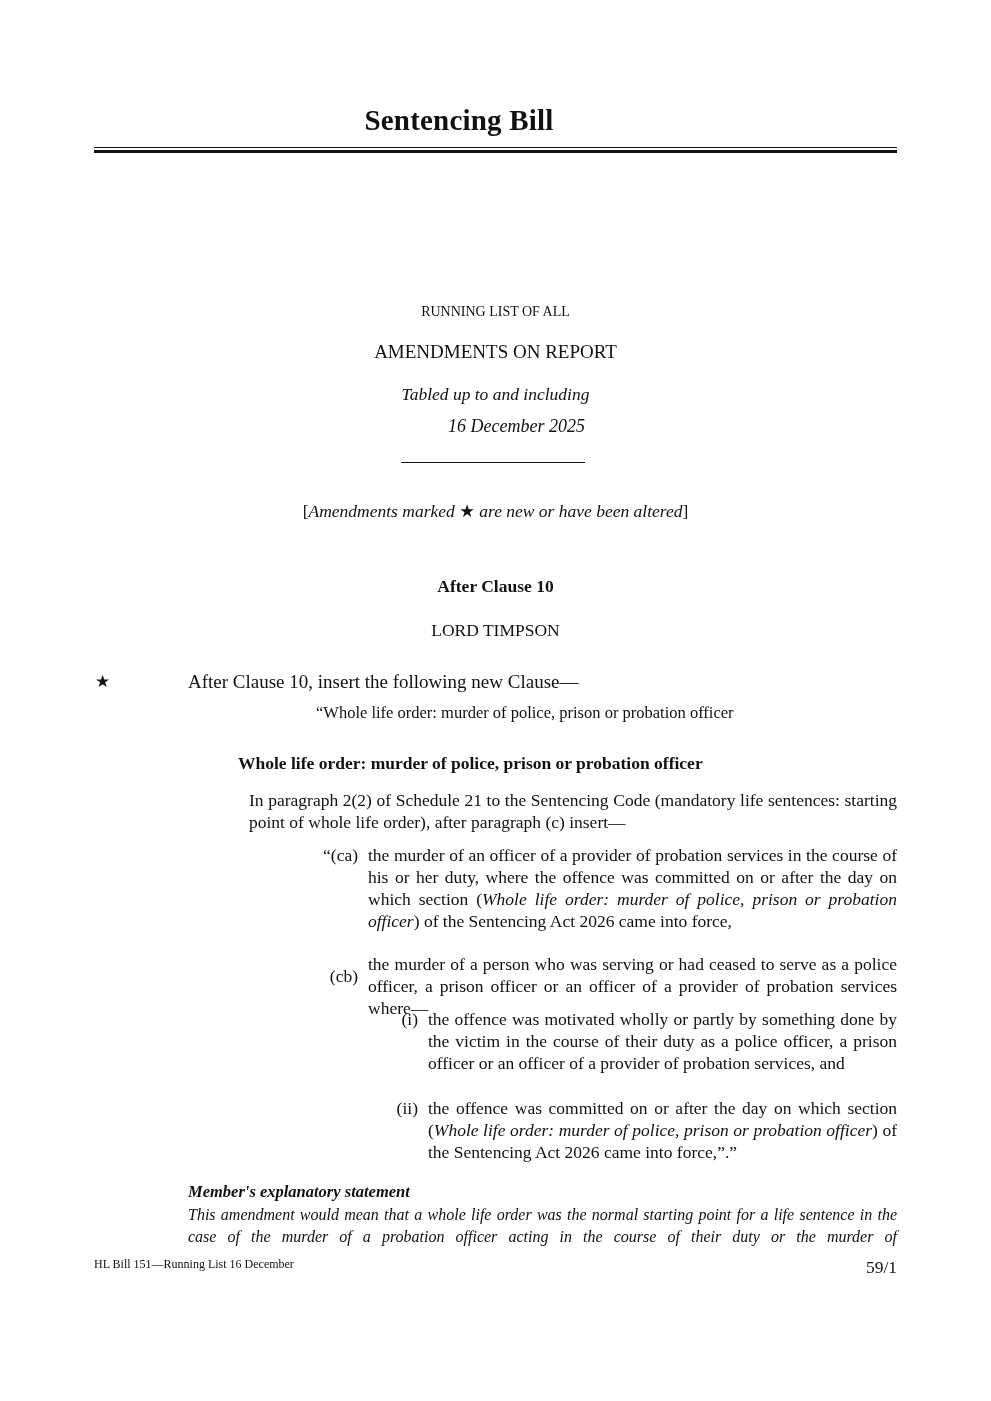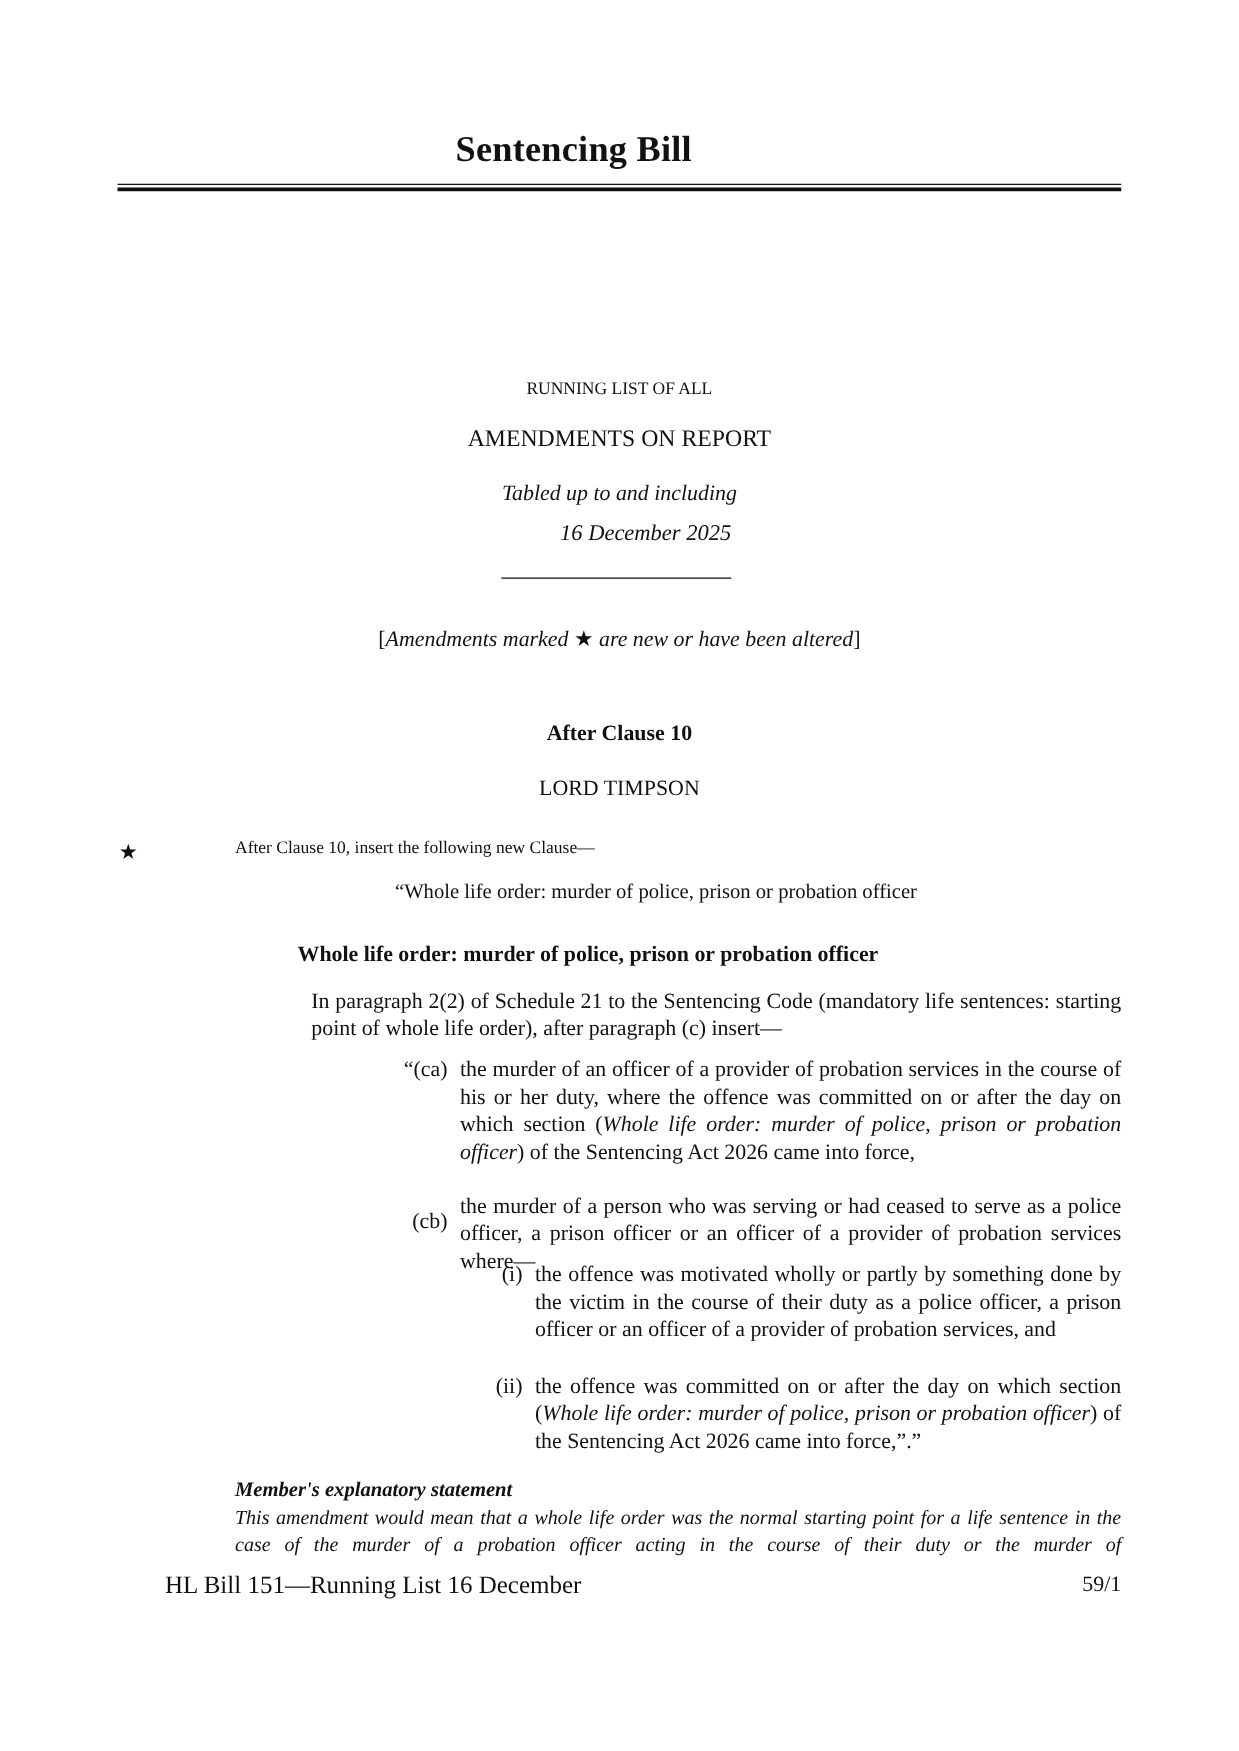--- a/index.html
+++ b/index.html
@@ -13,38 +13,38 @@
   .t1 { top: 304px; font-size: 14px; }
   .t2 { top: 341px; font-size: 19px; }
   .t3 { top: 384px; font-size: 17.5px; font-style: italic; }
   .t4 { top: 416px; font-size: 18px; font-style: italic; margin-left: 21px; }
   .short-rule { left: 401px; width: 184px; top: 462px; border-top: 1px solid #111; height: 0; }
   .note { top: 501px; font-size: 17.5px; }
   .note i { font-style: italic; }
   .clause-head { top: 576px; font-size: 17.5px; font-weight: bold; }
   .member { top: 620px; font-size: 17.5px; }
   .star { left: 95px; top: 671px; font-size: 17px; }
-  .instr { left: 188px; top: 671px; font-size: 14px; }
+  .instr { left: 188px; top: 671px; font-size: 19px; }
   .newclause-title { left: 316px; top: 703px; font-size: 16.5px; }
   .section-head { left: 238px; top: 753px; font-size: 17.5px; font-weight: bold; }
   .para { left: 249px; width: 648px; top: 789px; font-size: 17.5px; line-height: 22px; text-align: justify; }
   .item { font-size: 17.5px; line-height: 22px; }
   .label { text-align: right; }
   .body-text { text-align: justify; text-align-last: left; }
   .ca-label { left: 300px; width: 58px; top: 844px; }
   .ca-text { left: 368px; width: 529px; top: 844px; }
   .cb-label { left: 300px; width: 58px; top: 953px; margin-top: 12px; }
   .cb-text { left: 368px; width: 529px; top: 953px; }
   .i-label { left: 370px; width: 48px; top: 1008px; }
   .i-text { left: 428px; width: 469px; top: 1008px; }
   .ii-label { left: 370px; width: 48px; top: 1097px; }
   .ii-text { left: 428px; width: 469px; top: 1097px; }
   .mes-head { left: 188px; top: 1182px; font-size: 16.5px; font-weight: bold; font-style: italic; }
   .mes-text { left: 188px; width: 709px; top: 1204px; font-size: 16px; font-style: italic; line-height: 22px; text-align: justify; text-align-last: justify; }
-  .footer-left { left: 94px; top: 1257px; font-size: 20px; margin-left: 38px; }
+  .footer-left { left: 94px; top: 1257px; font-size: 12px; }
   .footer-right { right: 94px; top: 1257px; font-size: 17.5px; }
   .it { font-style: italic; }
 </style>
 </head>
 <body>
 
 <div class="abs title">Sentencing Bill</div>
 <div class="abs rule-thin"></div>
 <div class="abs rule-thick"></div>
 

